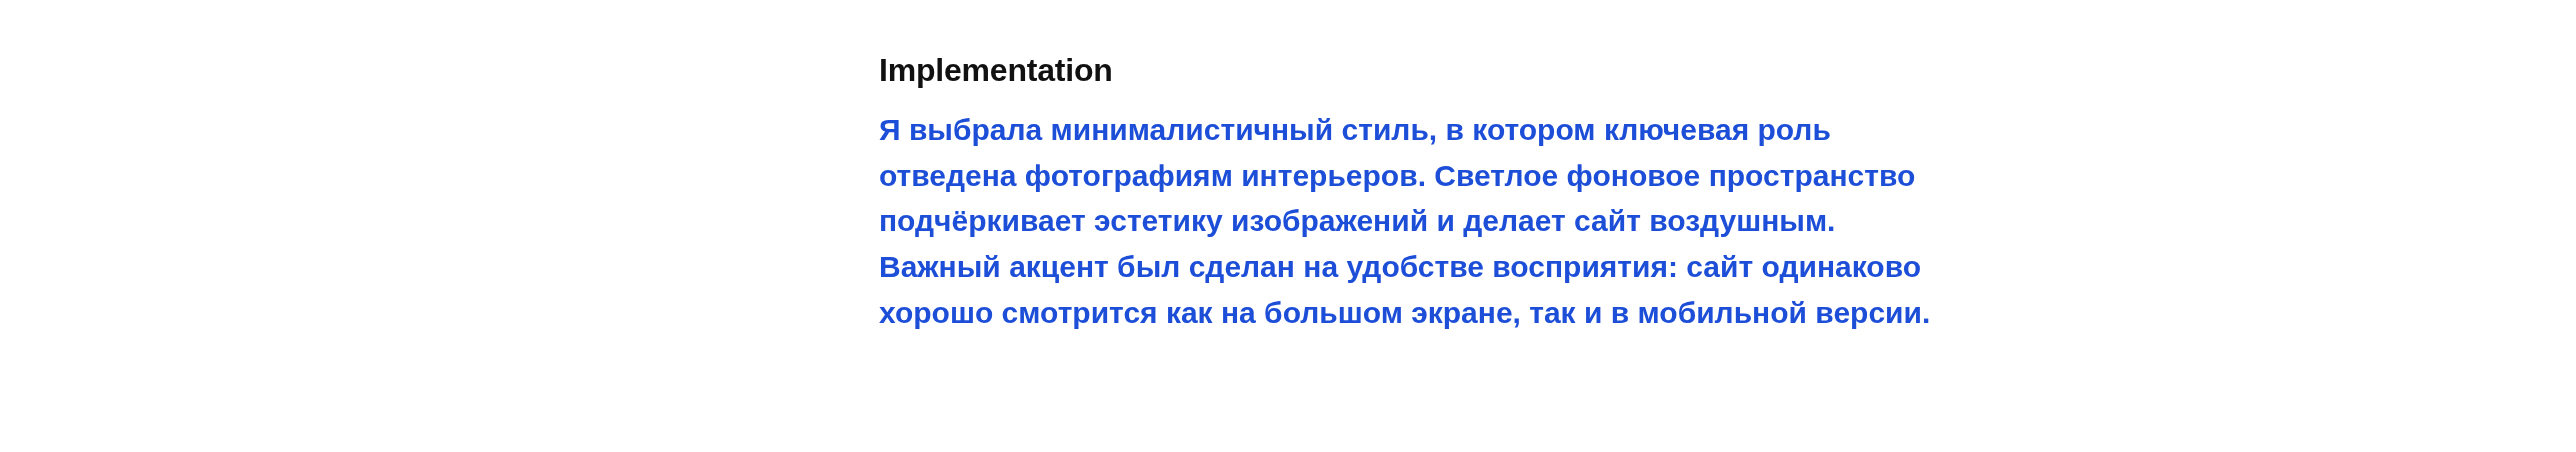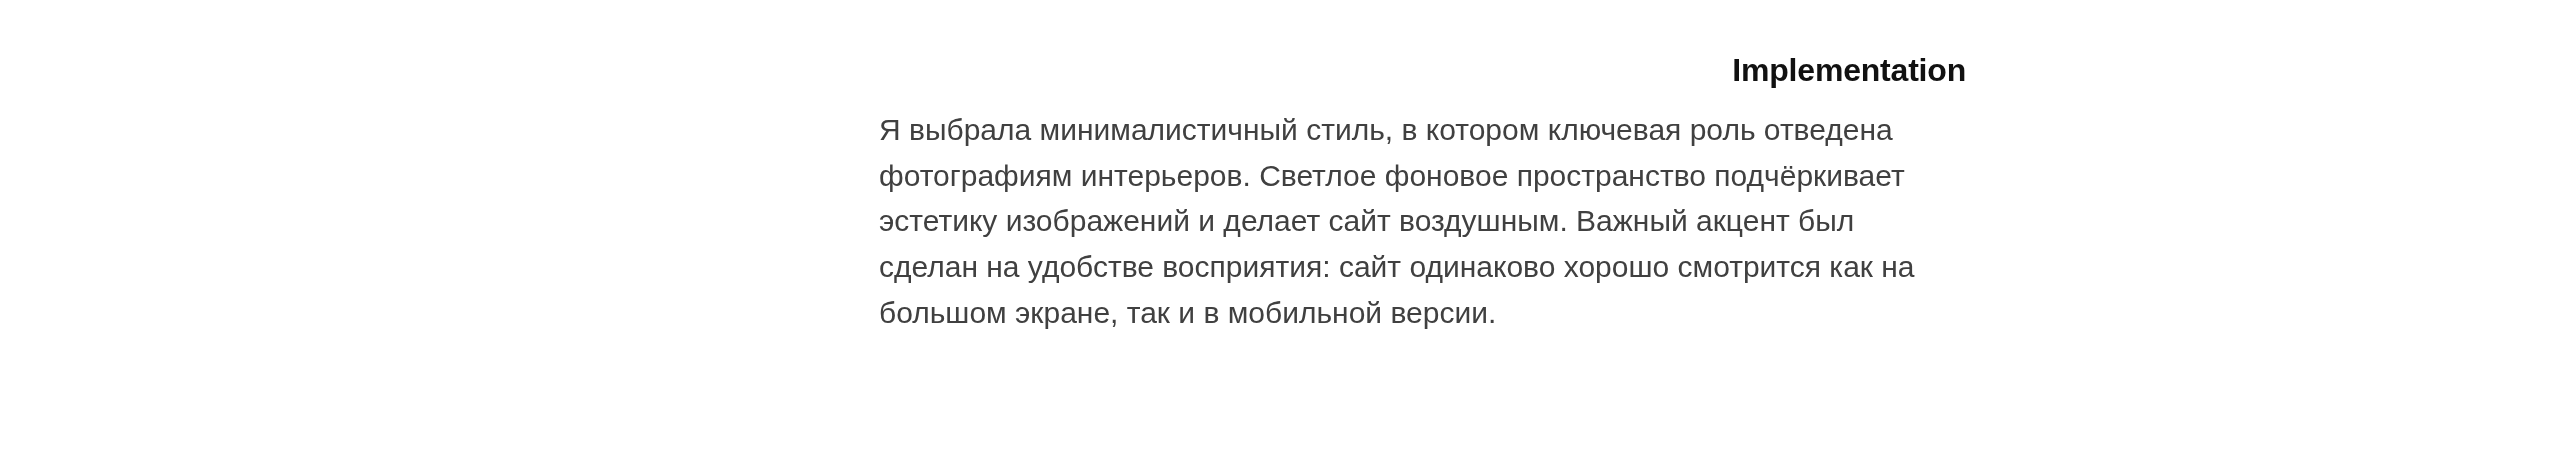--- a/index.html
+++ b/index.html
@@ -28,29 +28,28 @@
   }
   .section-heading {
     font-family: "Liberation Sans", sans-serif;
     font-size: 32px;
     line-height: 1.18;
     font-weight: 700;
     letter-spacing: -0.2px;
     color: #111111;
     margin: 0 0 17.4px 0;
     white-space: nowrap;
-    text-align: right;
   }
   .section-body {
     font-family: "Liberation Sans", sans-serif;
     font-size: 30px;
     line-height: 1.52;
-    font-weight: 400;
+    font-weight: 700;
     letter-spacing: 0px;
-    color: #404040;
+    color: #1d4ed8;
     margin: 0;
     max-width: 1060px;
   }
 </style>
 </head>
 <body>
 
 <div class="page">
   <div class="content-block">
     <h2 class="section-heading">Implementation</h2>

